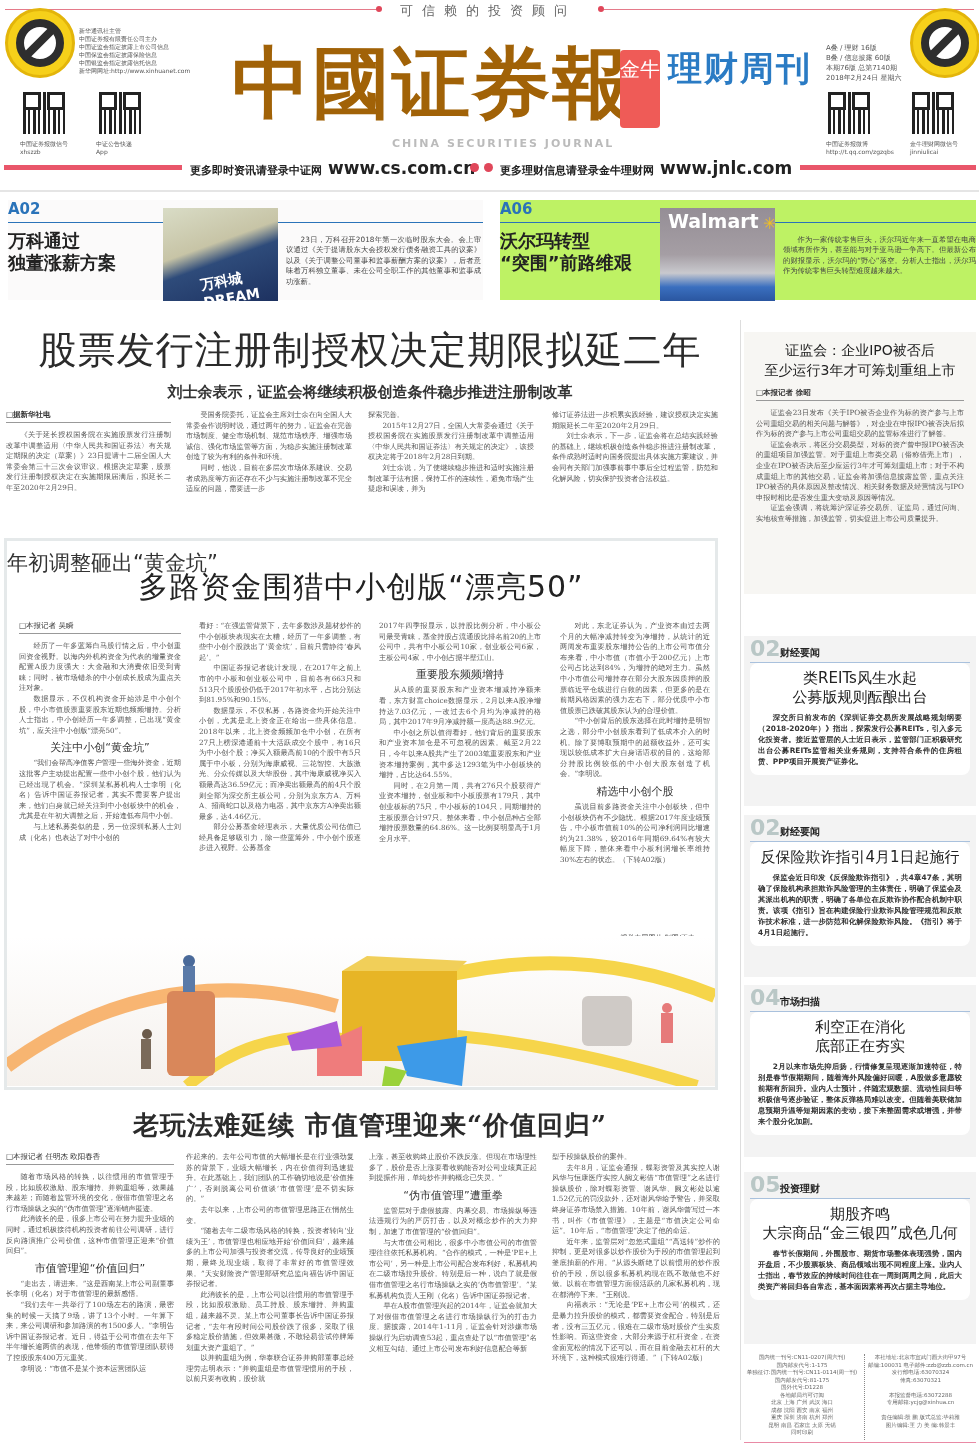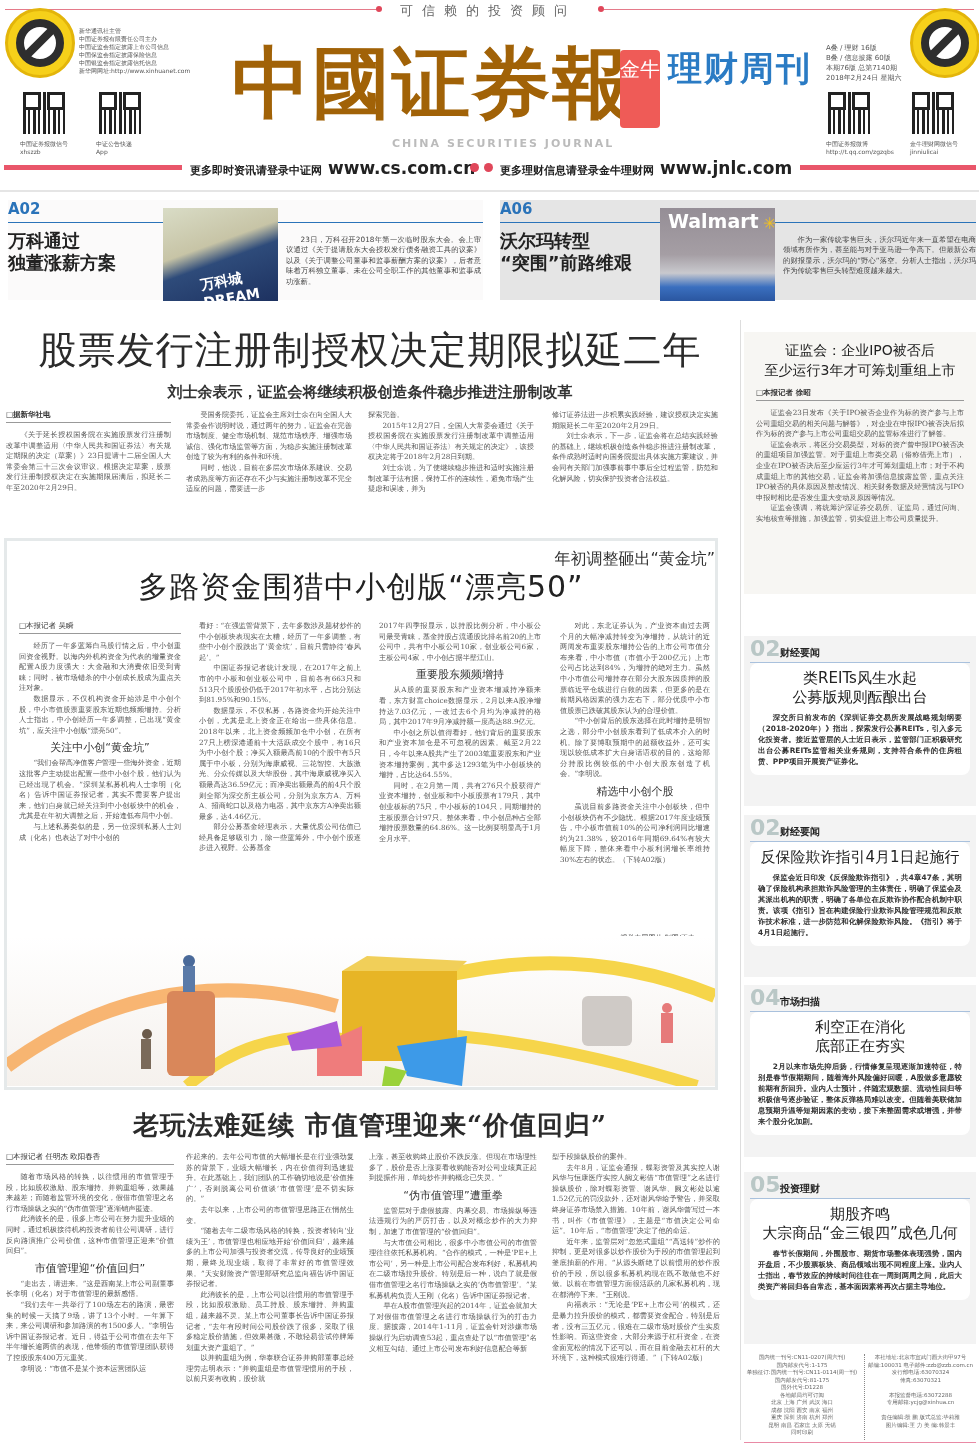--- a/index.html
+++ b/index.html
@@ -45,21 +45,21 @@
 .side{position:absolute;left:744px;top:332px;width:232px;background:#f7f6f3}
 .sec{position:absolute;left:744px;width:232px}
 .secno{font-size:22px;font-weight:bold;color:#b9c7c6;display:inline-block;width:30px}
 .secname{font-size:10px;font-weight:bold;color:#222}
 .secline{height:1px;background:#a9c1dd;margin-top:1px}
 .card{background:#fff;border-radius:8px;padding:6px 8px 8px}
 .card h3{font-size:15px;text-align:center;font-weight:normal;color:#222;line-height:19px;margin-bottom:5px}
 .card .t{font-size:7.4px;line-height:11px;color:#333;text-indent:2em;text-align:justify;font-weight:bold}
 
 .box2{position:absolute;left:4px;top:538px;width:714px;height:552px;border:3px solid #e5e9ea;background:#fff}
-.box2-kicker{position:absolute;top:8px;width:100%;text-align:right;font-size:16px}
+.box2-kicker{position:absolute;top:8px;width:100%;text-align:left;font-size:21px}
 .box2-title{position:absolute;top:26px;width:100%;text-align:center;font-size:30px;letter-spacing:1px;color:#222}
 .illus{position:absolute;left:0;top:395px;width:708px;height:150px;overflow:hidden;background:linear-gradient(#fff,#f5f1ed)}
 .caption{position:absolute;right:20px;top:392px;font-size:7px;color:#444}
 
 .b-title{position:absolute;left:0;top:1108px;width:740px;text-align:center;font-size:26px;font-weight:bold;color:#2b2b2b;letter-spacing:1px}
 .footer{position:absolute;left:744px;top:1354px;width:232px;height:86px;font-size:5.5px;color:#666;line-height:7.5px}
 .footer .l{position:absolute;left:0;width:116px;text-align:center}
 .footer .r{position:absolute;left:120px;width:112px;text-align:center;border-left:1px dotted #888;height:86px}
 .vline{position:absolute;width:1px;background:#ddd}
 </style>
@@ -141,21 +141,21 @@
   <div class="tline" style="left:270px;width:205px"></div>
   <div class="ttitle">
       <div>万科通过</div>
       <div>独董涨薪方案</div>
     </div>
   <div class="timg" style="left:155px;background:linear-gradient(160deg,#d9dcc6 0%,#c7c4a6 40%,#2e4b7a 55%,#1d3160 100%)">
     <div style="position:absolute;left:40px;top:62px;color:#fff;font-size:14px;font-weight:bold;transform:rotate(-10deg)">万科城 DREAM TOWN</div>
   </div>
   <div class="ttext" style="left:278px;width:195px">23日，万科召开2018年第一次临时股东大会。会上审议通过《关于提请股东大会授权发行债务融资工具的议案》以及《关于调整公司董事和监事薪酬方案的议案》，后者意味着万科独立董事、未在公司全职工作的其他董事和监事成功涨薪。</div>
 </div>
-<div class="teaser" style="left:500px;width:476px;background:#e5e5e5">
+<div class="teaser" style="left:500px;width:476px;background:#bef264">
   <div class="tcode">A06</div>
   <div class="tline" style="left:0;width:160px"></div>
   <div class="tline" style="left:275px;width:201px"></div>
   <div class="ttitle">
       <div>沃尔玛转型</div>
       <div>“突围”前路维艰</div>
     </div>
   <div class="timg" style="left:160px;background:linear-gradient(#958e96 0%,#a59ea4 50%,#c9c9ce 70%,#3a6fbf 85%,#2a56a0 100%)">
     <div style="position:absolute;left:8px;top:2px;color:#fff;font-size:19px;font-weight:bold">Walmart</div>
     <div style="position:absolute;left:103px;top:6px;color:#f4c21e;font-size:16px">✳</div>

